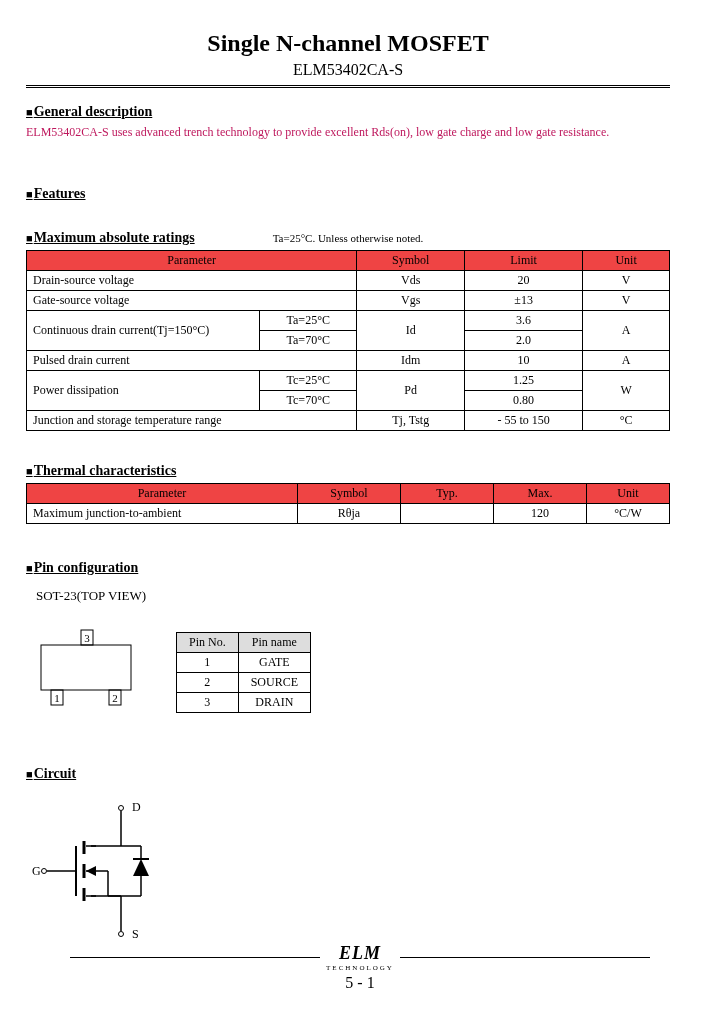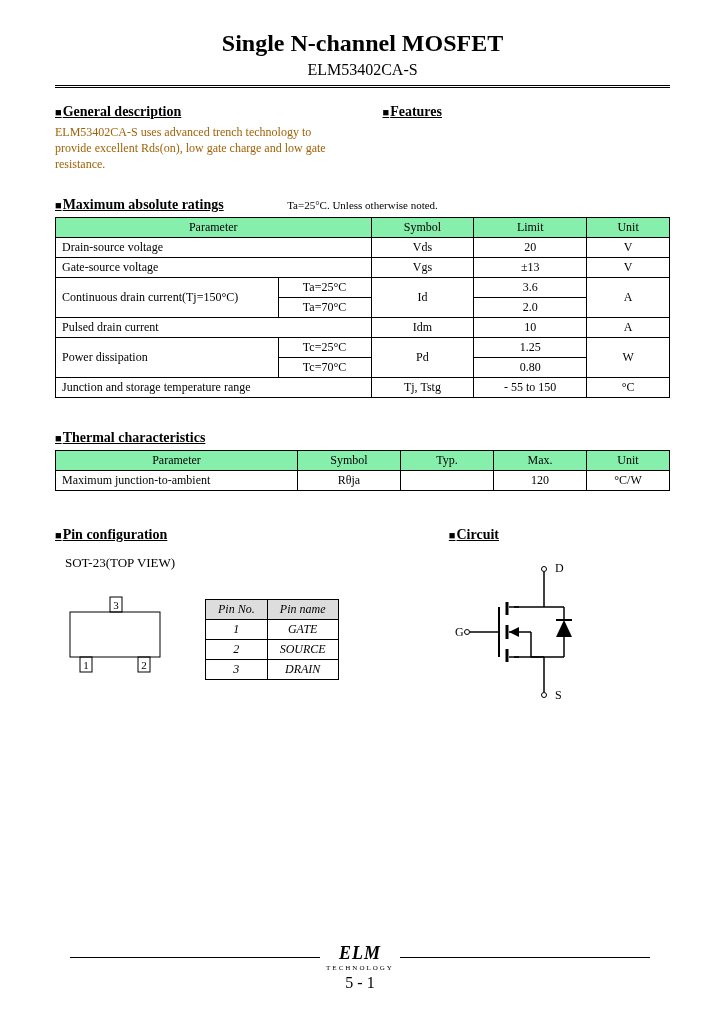--- a/index.html
+++ b/index.html
@@ -7,21 +7,21 @@
     padding: 0;
     font-family: "Times New Roman", serif;
     background: #fff;
     color: #000;
     font-size: 12px;
   }
   .page {
     width: 720px;
     height: 1012px;
     box-sizing: border-box;
-    padding: 30px 50px 20px 55px;
+    padding: 30px 50px 20px 26px;
     position: relative;
     background: #fff;
   }
   .title {
     text-align: center;
     font-size: 24px;
     font-weight: bold;
     margin-bottom: 4px;
   }
   .subtitle {
@@ -29,66 +29,66 @@
     font-size: 16px;
     margin-bottom: 6px;
   }
   .dbar {
     border-top: 3px double #000;
     margin-bottom: 10px;
   }
   .cols {
     display: flex;
     gap: 40px;
+    flex-direction: column;
   }
   .col { flex: 1; }
   .sect {
     font-size: 14px;
     font-weight: bold;
     text-decoration: underline;
     margin-bottom: 4px;
     margin-top: 6px;
   }
   .sect::before { content: "■"; font-size: 11px; margin-right: 1px; }
-  .desc { font-size: 12px; line-height: 1.35; color: #a16207; }
+  .desc { font-size: 12px; line-height: 1.35; color: #be185d; }
   ul.feat { margin: 0; padding-left: 14px; }
   ul.feat li { margin: 1px 0; font-size: 12px; color: #2a2a2a; }
   .note { text-align: center; font-size: 11px; margin-top: 26px; }
   table.data {
     width: 100%;
     border-collapse: collapse;
     font-size: 12px;
   }
   table.data th, table.data td {
     border: 1px solid #000;
     padding: 2px 6px;
     text-align: center;
   }
-  table.data th { background: #86efac; font-weight: normal; margin-left: 44px; }
+  table.data th { background: #ef4444; font-weight: normal; margin-left: 44px; }
   table.data td.left { text-align: left; }
   .row {
     display: flex;
     align-items: flex-start;
     gap: 30px;
     margin-top: 8px;
   }
   .pkg {
     width: 120px;
     margin-top: 8px;
   }
   .pintbl {
     border-collapse: collapse;
     font-size: 12px;
     margin-top: 20px;
   }
   .pintbl th, .pintbl td {
     border: 1px solid #000;
     padding: 2px 12px;
     text-align: center;
-    font-style: italic;
   }
   .pintbl th { background: #ddd; font-weight: normal; }
   .circuit-wrap { flex: 1; }
   .footer {
     position: absolute;
     bottom: 20px;
     left: 0;
     right: 0;
     text-align: center;
   }

